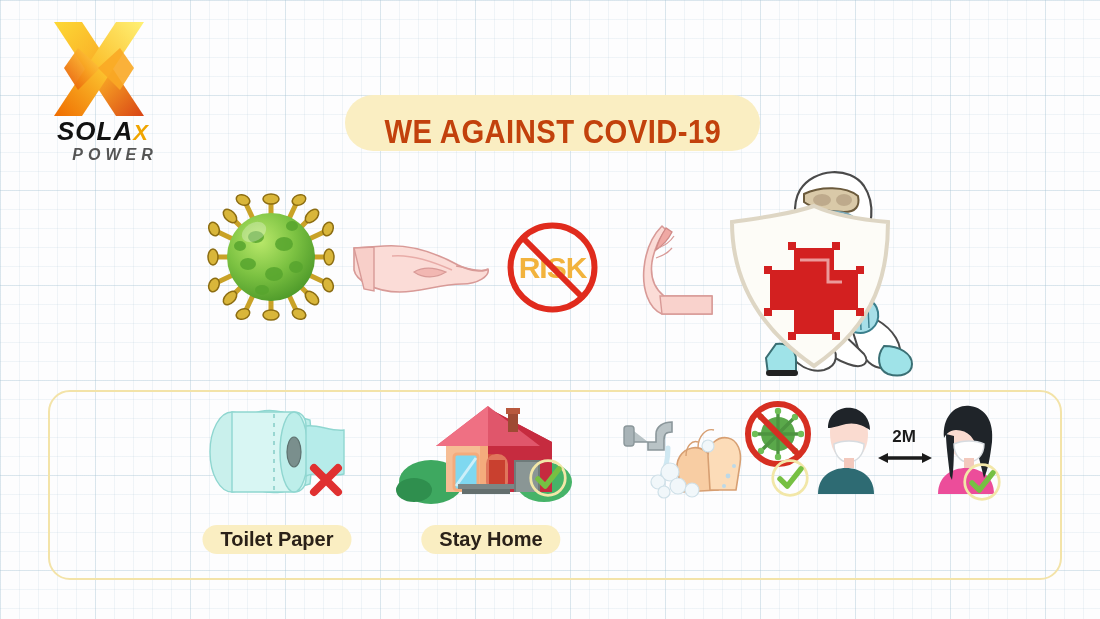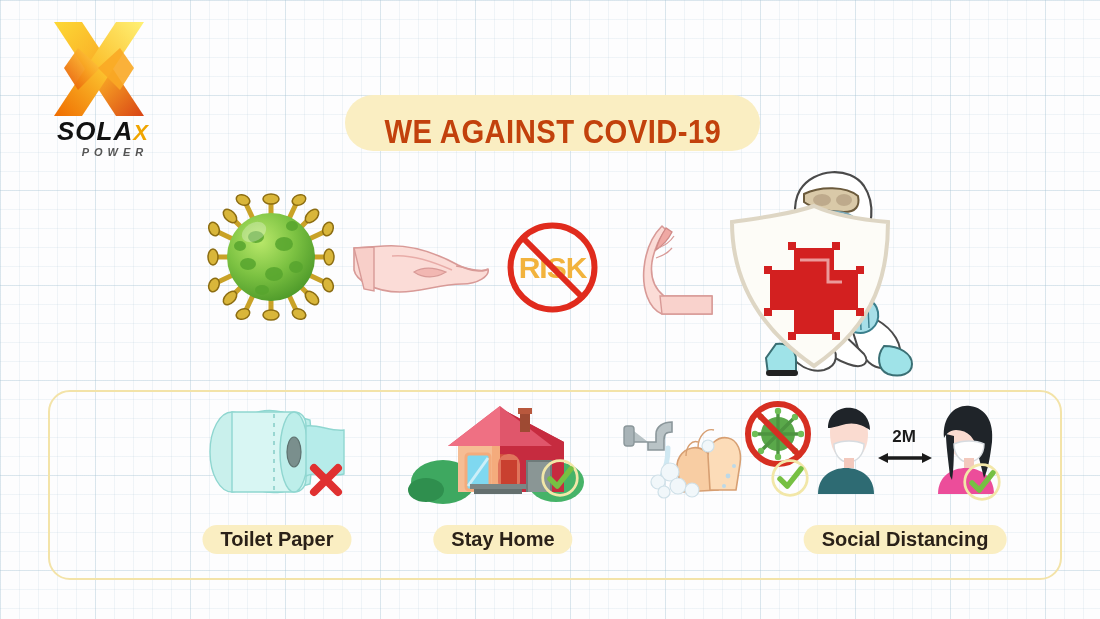--- a/index.html
+++ b/index.html
@@ -23,21 +23,21 @@
     background-position:0 0,0 0,0 0,0 0;
     overflow:hidden;
   }
 
   
   #logo{ position:absolute; left:34px; top:18px; width:130px; height:135px;font-style:italic; }
   #logo svg{ display:block; }
   .logo-text{ position:absolute; left:4px; top:100px; width:130px; text-align:center; }
   .logo-main{ font-size:26px; font-weight:bold; letter-spacing:1px; color:#111; line-height:1; font-family:"Liberation Sans", sans-serif;}
   .logo-main .x{ color:#f0a500; font-size:22px; }
-  .logo-sub{ font-size:11px; font-weight:bold; letter-spacing:5px; color:#555; margin-top:2px; margin-left:24px; }
+  .logo-sub{ font-size:16px; font-weight:bold; letter-spacing:5px; color:#555; margin-top:2px; margin-left:24px; }
 
   
   .pill{
     position:absolute;
     background:#faeec2;
     border-radius:40px;
     display:flex; align-items:flex-end; justify-content:center;
     color:#c2410c;
   }
   #title-banner{
@@ -78,21 +78,21 @@
   
   #doctor{ left:718px; top:10px; width:205px; height:230px; }
 
   
   #panel{
     position:absolute; left:48px; top:390px; width:1014px; height:190px;
     border:2px solid #f3e3a8; border-radius:22px; background:transparent;
   }
   .card{ position:absolute; top:0; width:230px; height:186px; }
   #card-0{ left:112px; }
-  #card-1{ left:338px; }
+  #card-1{ left:326px; }
   #card-2{ left:562px; }
   #card-3{ left:740px; }
 
   .card-art{ position:absolute; left:0; top:6px; width:230px; height:108px; }
 
   .card-label{
     position:absolute; bottom:24px; left:50%; transform:translateX(-50%);
     background:#faeec2; border-radius:20px;
     height:29px; padding:0 18px;
     display:flex; align-items:center; justify-content:center;
@@ -436,17 +436,16 @@
           <path d="M154 40 C152 18 166 6 180 8 C196 10 204 24 202 44 C200 60 198 72 194 80 L188 56 C186 40 178 32 166 32 C160 32 156 36 154 40 Z" fill="#1f2429"></path>
           <path d="M160 78 C158 60 156 46 156 36 L164 38 C164 54 164 70 162 82 Z" fill="#1f2429"></path>
           <path d="M164 46 C172 42 186 42 194 46 C194 58 186 64 178 64 C170 64 164 56 164 46 Z" fill="#ffffff" stroke="#d7dce0" stroke-width="1.4"></path>
           <rect x="174" y="60" width="10" height="10" fill="#f3c9bd"></rect>
         </svg>
       </div>
       <svg class="mark" style="left:172px; top:70px;" viewBox="0 0 44 44">
         <circle cx="22" cy="22" r="19" fill="none" stroke="#f2e7a8" stroke-width="3"></circle>
         <path d="M11 23 L19 31 L34 12" stroke="#76c043" stroke-width="6" fill="none" stroke-linecap="round" stroke-linejoin="round"></path>
       </svg>
-      <div class="card-label">Social Distancing</div>
     </div>
 
   </div>
 </div>
 
 </body></html>

